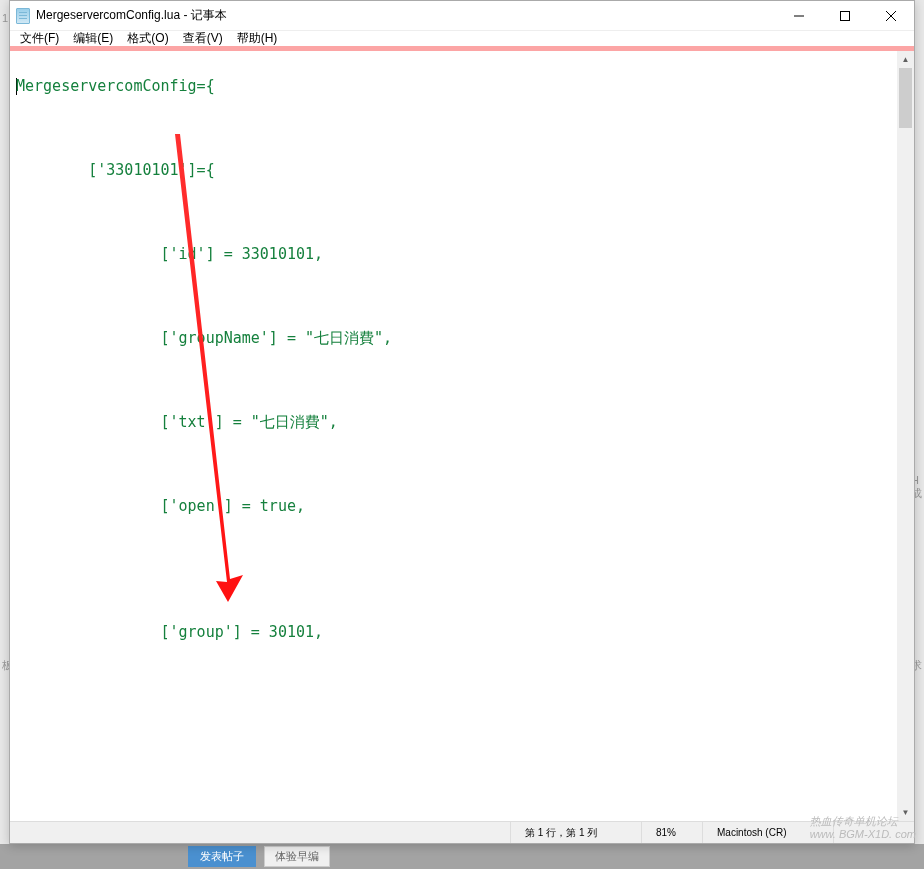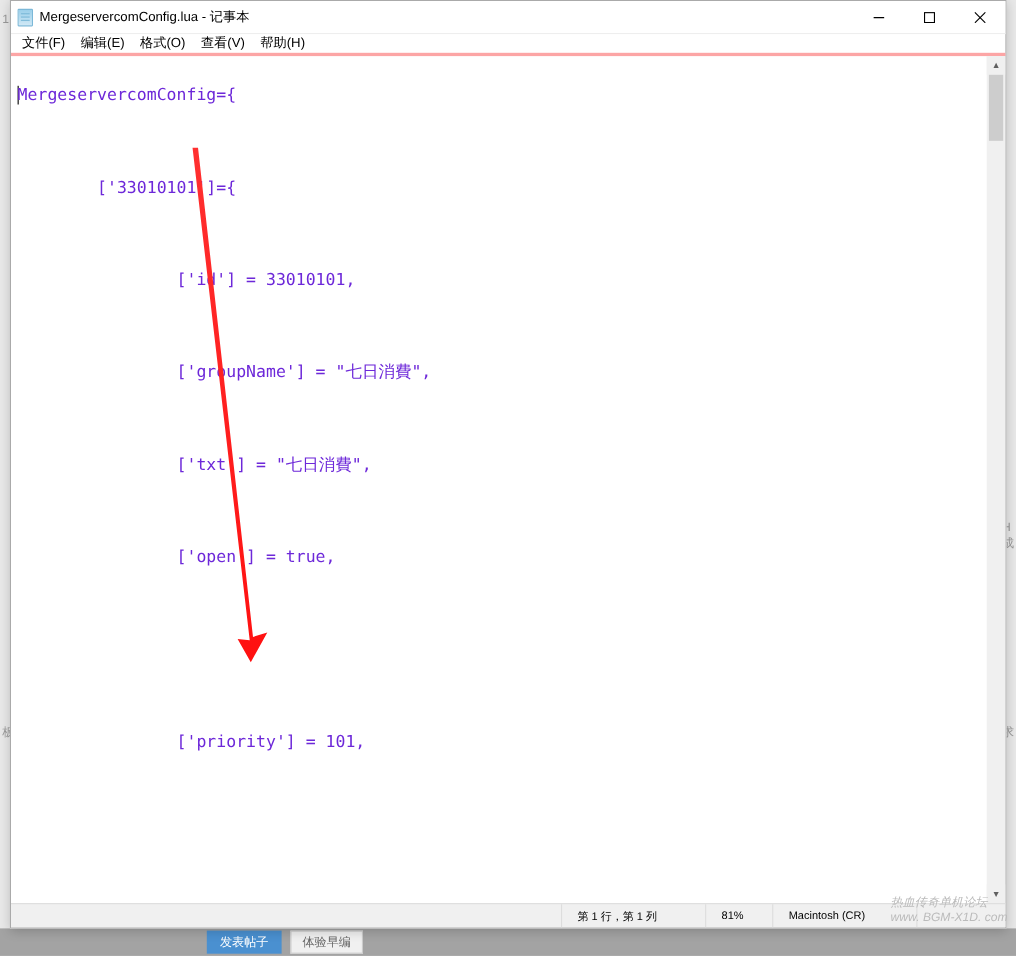--- a/index.html
+++ b/index.html
@@ -55,31 +55,31 @@
     .win-controls { display: flex; height: 100%; }
     .win-btn { width: 46px; height: 100%; display: flex; align-items: center; justify-content: center; font-family: Arial; }
     .win-btn svg { width: 10px; height: 10px; }
 
     .menubar {
       height: 20px;
       display: flex;
       align-items: center;
       padding-left: 4px;
       gap: 2px;
-      border-bottom: 3px solid #fca5a5;
+      border-bottom: 5px solid #fca5a5;
     }
     .menu-item { padding: 1px 6px; font-size: 12px; color: #000; cursor: default; }
 
     .content-wrap { flex: 1; display: flex; overflow: hidden; position: relative; }
     .content {
       flex: 1;
       padding: 4px 6px;
       font-family: "Microsoft YaHei", Consolas, monospace;
       font-size: 15px;
-      color: #6d28d9;
+      color: #15803d;
       line-height: 1.4;
       white-space: pre;
       overflow: hidden;
       position: relative;
     }
     .code-line { min-height: 21px; }
     .caret { display: inline-block; width: 1px; height: 17px; background: #000; vertical-align: middle; margin-right: -1px; }
     .gap { height: 21px; }
 
     .scrollbar-v { width: 17px; background: #f0f0f0; display: flex; flex-direction: column; }
@@ -166,22 +166,22 @@
 <div class="gap"></div>
 <div class="code-line">                ['id'] = 33010101,</div>
 <div class="gap"></div>
 <div class="code-line">                ['groupName'] = "七日消費",</div>
 <div class="gap"></div>
 <div class="code-line">                ['txt'] = "七日消費",</div>
 <div class="gap"></div>
 <div class="code-line">                ['open'] = true,</div>
 <div class="gap"></div>
 <div class="gap"></div>
-<div class="gap"></div>
-<div class="code-line">                ['priority'] = 101,</div>
+<div class="code-line">                ['group'] = 30101,</div>
+<div class="gap"></div>
 <div class="gap"></div>
 
 
 
 
 
 
 
 
 

